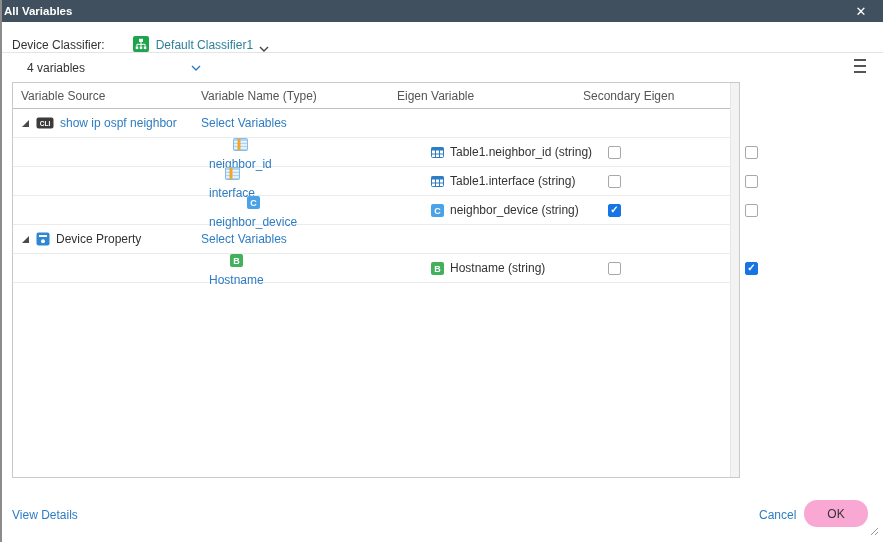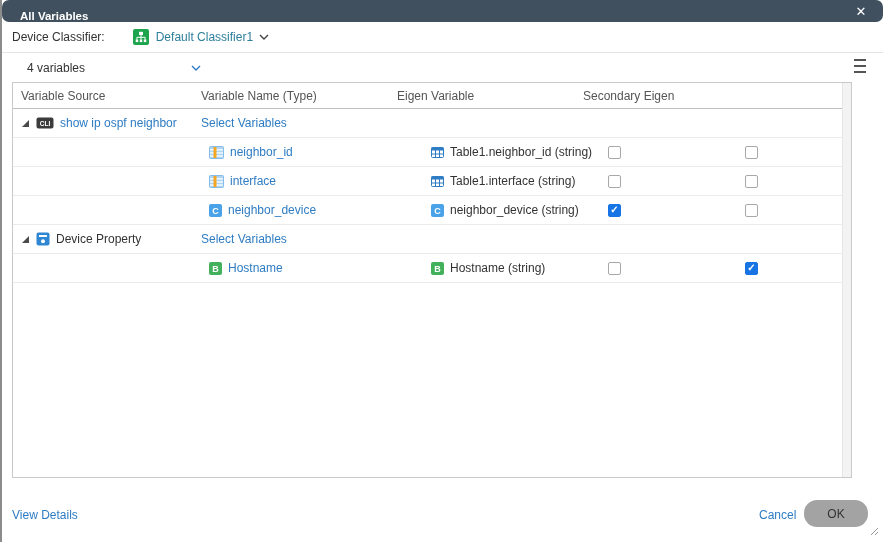--- a/index.html
+++ b/index.html
@@ -5,89 +5,89 @@
   * { margin:0; padding:0; box-sizing:border-box; }
   html,body { background:#fff; font-family:"Liberation Sans", sans-serif; }
   .dialog {
     position:relative; width:883px; height:542px; background:#fff;
     border-left:2px solid #8c8c8c; overflow:hidden;
     font-size:12px; color:#333;
   }
   
   .title-bar {
     position:absolute; left:0; top:0; right:0; height:22px;
-    background:#40505e; display:flex; align-items:flex-end; padding:0 18px;border-radius:7px;
+    background:#40505e; display:flex; align-items:center; padding:0 2px;
   }
   .title-bar .ttl { color:#fff; font-weight:bold; font-size:11.5px; }
   .close-btn {
     position:absolute; right:12px; top:0; height:22px; width:20px;
     color:#fff; font-size:13px; display:flex; align-items:center; justify-content:center;
     cursor:pointer;
   }
   
   .classifier-bar {
     position:absolute; left:0; top:22px; right:0; height:31px;
-    border-bottom:1px solid #e4e4e4; display:flex; align-items:center; padding-left:10px;
+    border-bottom:1px solid #e4e4e4; display:flex; align-items:flex-end; padding-left:10px;
   }
   .classifier-bar .lbl { color:#333; }
   .classifier-bar .ico { margin-left:28px; display:inline-flex; }
   .classifier-name { margin-left:7px; color:#2d7f9b; }
   .chev { display:inline-flex; margin-left:6px; color:#444; cursor:pointer; }
   .chev.blue { color:#2e7cc3; }
   
   .variables-bar {
     position:absolute; left:0; top:53px; right:0; height:29px;
     display:flex; align-items:center; padding-left:25px;
   }
   .add-var { margin-left:22px; color:#ef4444; cursor:pointer;margin-top:40px; }
   .menu-btn {
     position:absolute; right:17px; top:59px; width:12px; height:14px;
     display:flex; flex-direction:column; justify-content:space-between; cursor:pointer;
   }
   .menu-btn i { display:block; height:2px; background:#555; }
   
   .table {
-    position:absolute; left:10px; top:82px; width:840px; height:396px;
+    position:absolute; left:10px; top:82px; width:728px; height:396px;
     border:1px solid #c9c9c9; background:#fff;
   }
   .vtrack {
     position:absolute; right:0; top:0; bottom:0; width:9px;
     background:#f3f3f3; border-left:1px solid #e6e6e6;
   }
   .thead { position:relative; height:26px; border-bottom:1px solid #bfbfbf; }
   .th { position:absolute; top:0; height:26px; display:flex; align-items:center; color:#555; white-space:nowrap; }
   .th:nth-child(1){ left:8px; }
   .th:nth-child(2){ left:188px; }
   .th:nth-child(3){ left:384px; }
   .th:nth-child(4){ left:570px;text-align:center; }
   .th:nth-child(5){ left:701px; }
   .row { position:relative; height:29px; border-bottom:1px solid #ebebeb; }
   .cell { position:absolute; top:0; height:100%; display:flex; align-items:center; gap:6px; white-space:nowrap; }
   .c-source { left:8px; }
   .c-display { left:188px;text-align:center; }
-  .c-display.indent { left:196px; }
+  .c-display.indent { left:196px;flex-direction:column; }
   .c-name { left:418px; }
   .c-eigen { left:595px; }
   .c-sec { left:732px; }
   .link { color:#2e7cc3; cursor:pointer; text-decoration:none; }
   .plain { color:#333; }
   .expander { display:inline-flex; cursor:pointer; }
   .iconwrap { display:inline-flex; }
   .cb {
     width:13px; height:13px; border:1px solid #a8a8a8; border-radius:2px; background:#fff;
     display:flex; align-items:center; justify-content:center; cursor:pointer;
   }
   .cb.checked { background:#1774e4; border-color:#1774e4; }
   .cb.checked::after { content:"\2713"; color:#fff; font-size:10px; font-weight:bold; line-height:1; }
   
   .view-details { position:absolute; left:10px; top:508px; color:#2e7cc3; cursor:pointer; }
   .cancel-btn { position:absolute; left:757px; top:508px; color:#2e7cc3; cursor:pointer; }
   .ok-btn {
     position:absolute; left:802px; top:500px; width:64px; height:27px;
-    background:#a3a3a3; border:none; border-radius:13px; color:#333; font-size:12px;
+    background:#f9a8d4; border:none; border-radius:13px; color:#333; font-size:12px;
     font-family:"Liberation Sans", sans-serif; cursor:pointer;
   }
   .resize-handle { position:absolute; right:4px; bottom:3px; }
 </style>
 </head>
 <body>
 
 <div class="dialog">
 
   <div class="title-bar">

